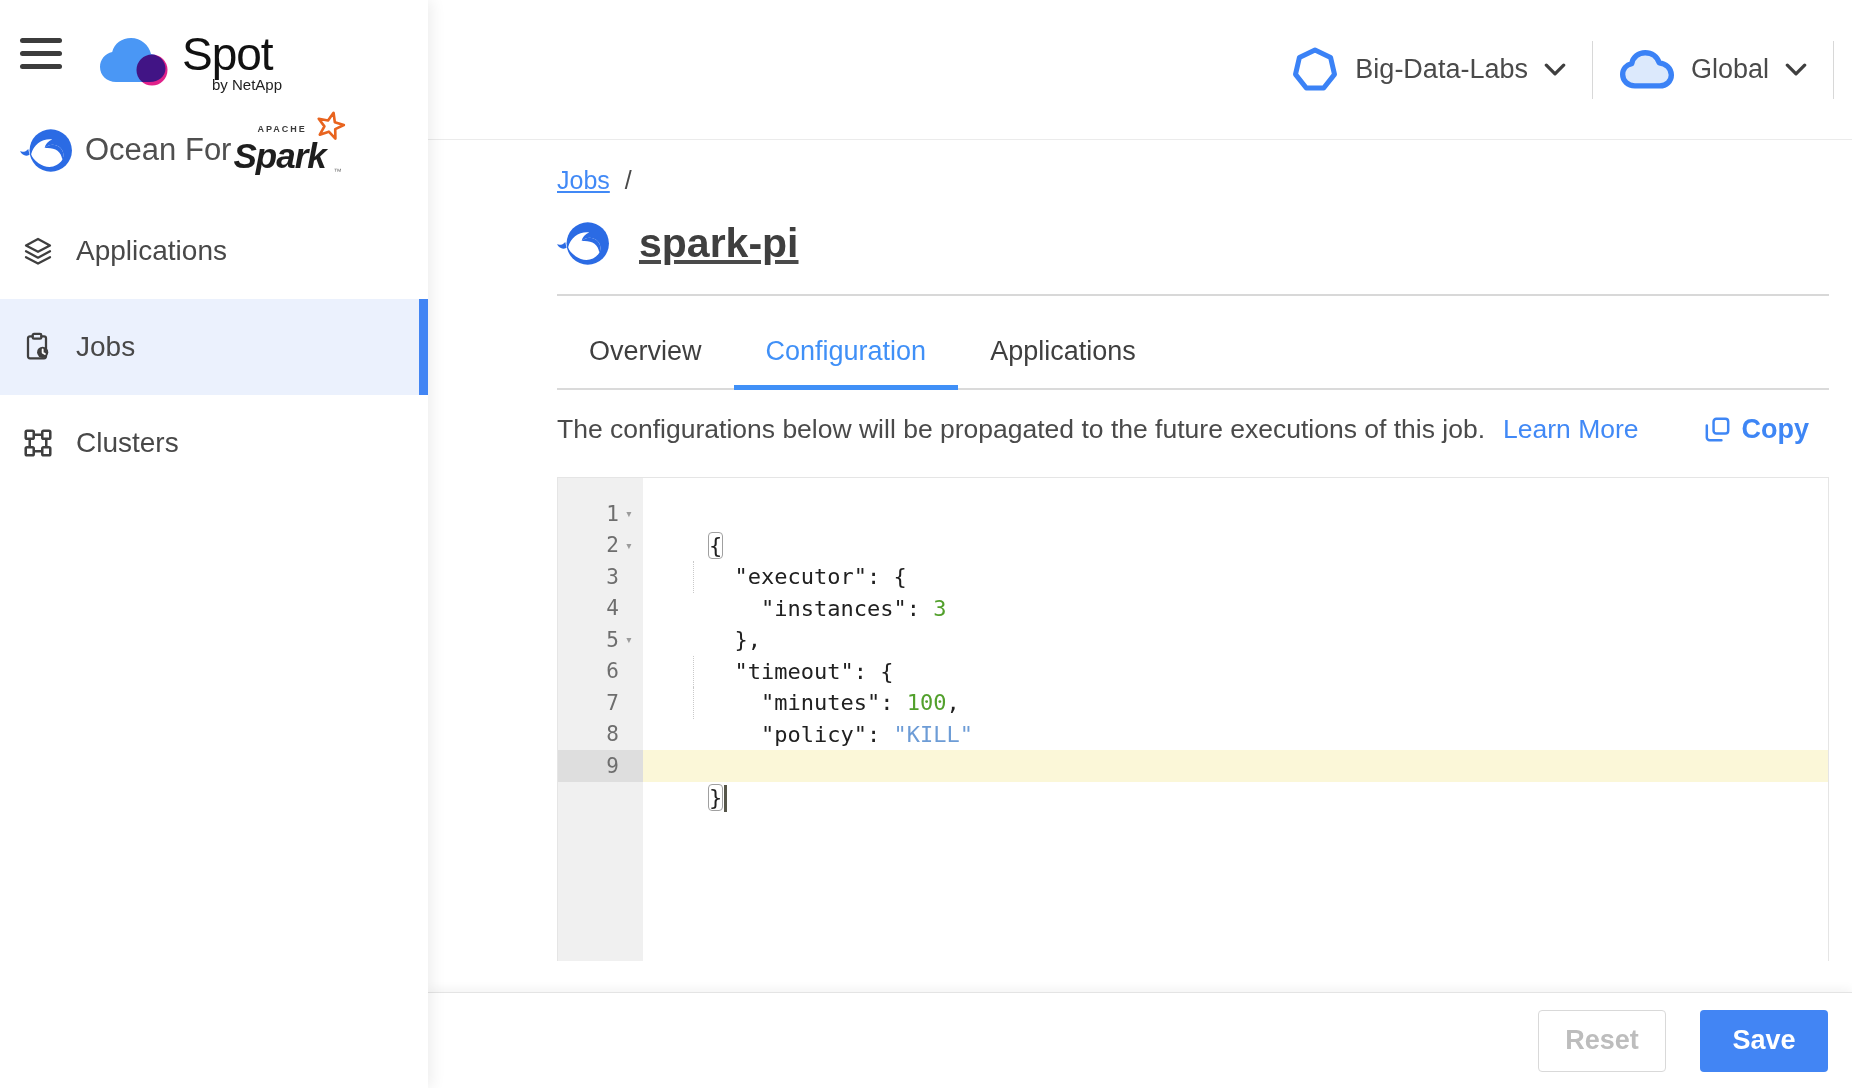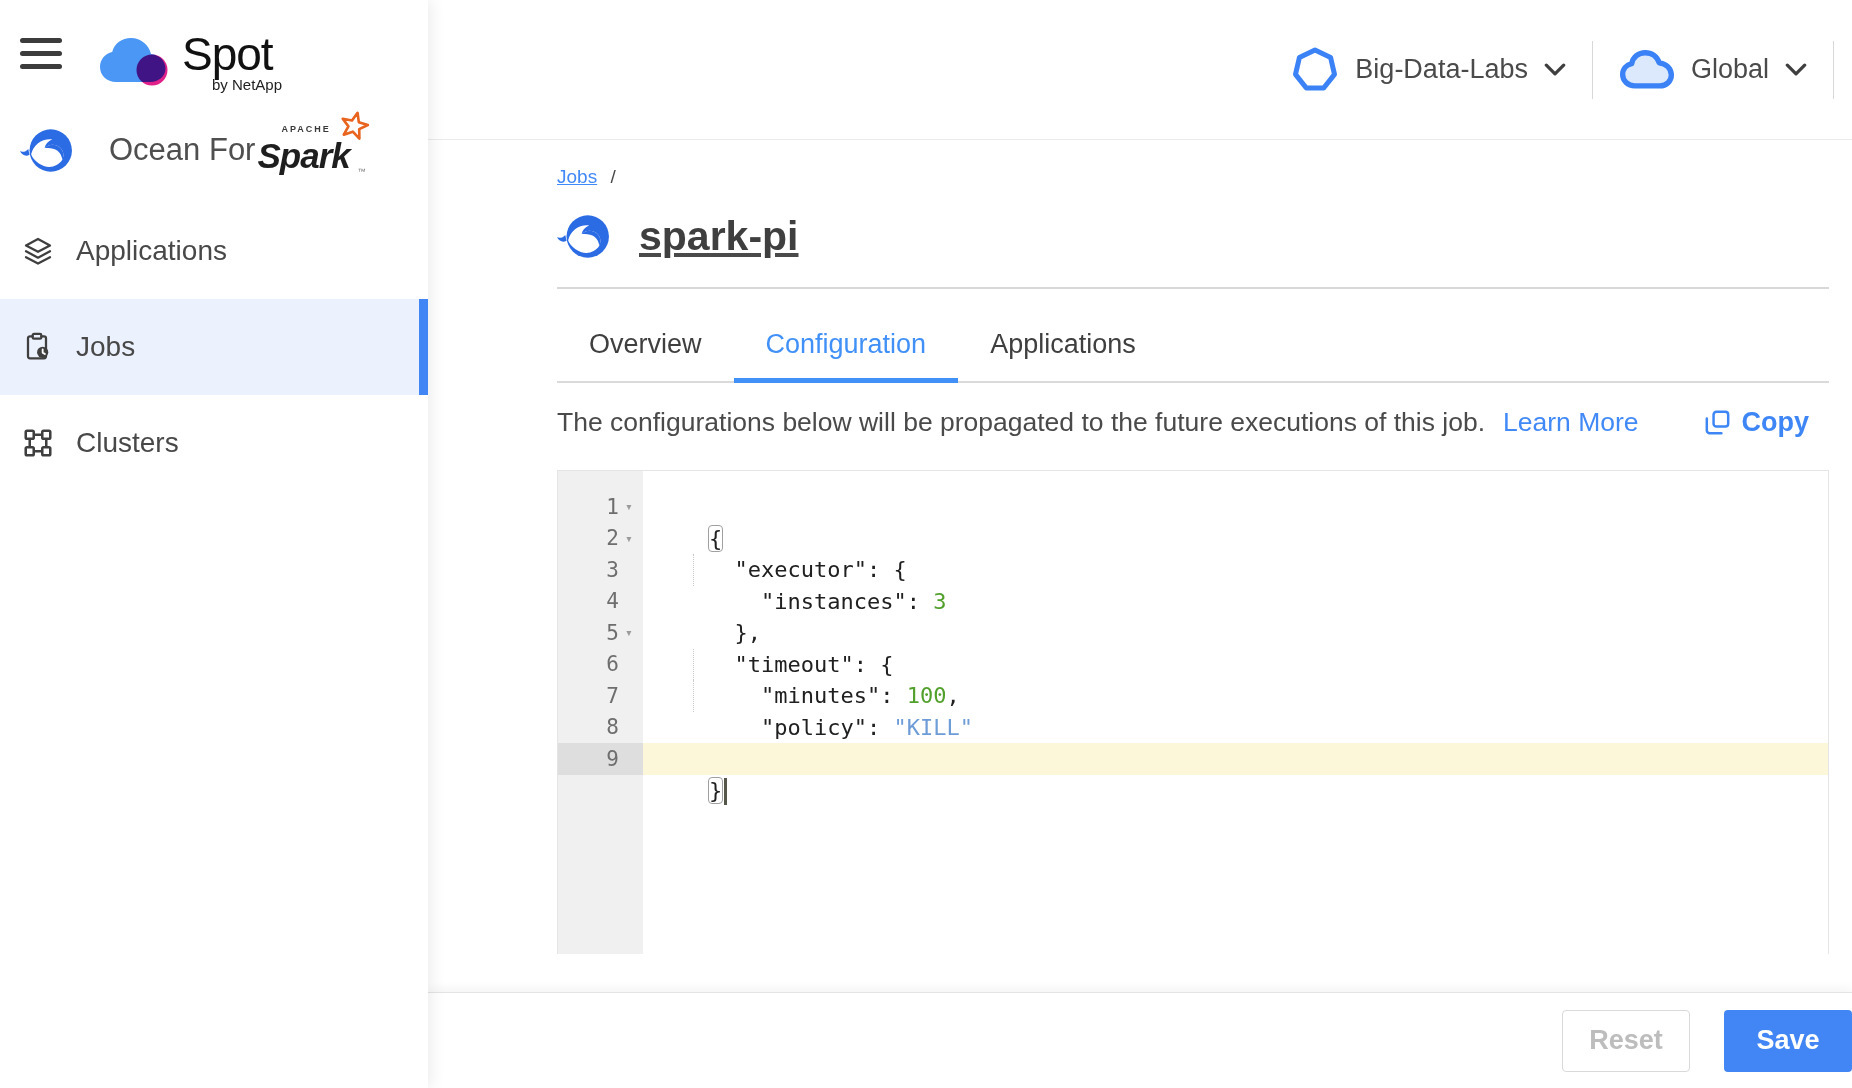--- a/index.html
+++ b/index.html
@@ -11,21 +11,21 @@
              box-shadow:4px 0 14px rgba(0,0,0,.07); z-index:20; }
   .brand-row { display:flex; align-items:flex-start; padding:34px 0 0 20px; }
   .hamburger { width:42px; height:34px; margin-top:4px; cursor:pointer; }
   .hamburger span { display:block; height:5px; border-radius:2.5px; background:#3c3c3c; margin-bottom:8px; }
   .spot-logo { display:flex; align-items:flex-start; margin-left:34px; }
   .spot-text { margin-left:8px; }
   .spot-name { font-size:46px; font-weight:400; letter-spacing:-1px; color:#111; line-height:40px; display:block; }
   .spot-byline { display:block; font-size:15px; color:#222; margin:2px 0 0 30px; }
 
   .product-row { display:flex; align-items:center; padding-left:20px; height:78px; margin-top:18px; }
-  .product-prefix { font-size:31px; color:#4f4f4f; margin-left:36px; }
+  .product-prefix { font-size:31px; color:#4f4f4f; margin-left:12px; }
   .spark-logo { position:relative; width:104px; height:56px; margin-left:2px; }
   .spark-apache { position:absolute; top:2px; left:24px; font-size:9px; font-weight:700; letter-spacing:2px; color:#3a3a3a; }
   .spark-word { position:absolute; left:0; bottom:2px; font-size:35px; font-weight:700; font-style:italic;
                 letter-spacing:-1px; color:#1e1e1e; }
   .spark-tm { position:absolute; right:-4px; bottom:2px; font-size:8px; color:#777; }
   .spark-star { position:absolute; top:-12px; right:-10px; transform:rotate(14deg); }
 
   .nav { list-style:none; margin-top:14px; }
   .nav-item { height:96px; display:flex; align-items:center; padding-left:22px;
               font-size:28px; color:#484848; position:relative; cursor:pointer; }
@@ -38,21 +38,21 @@
   .topbar { position:fixed; left:428px; right:0; top:0; height:140px; background:#fff;
             border-bottom:1px solid #ebebeb; display:flex; align-items:center;
             justify-content:flex-end; z-index:10; }
   .hdr-group { display:flex; align-items:center; gap:16px; font-size:27px; color:#4a4a4a; cursor:pointer; }
   .hdr-divider { width:1px; height:58px; background:#d8d8d8; margin:0 26px; }
   .hdr-divider.last { margin-right:18px; }
   .chev { width:22px; height:13px; }
 
   
   .main { position:absolute; left:428px; top:110px; right:0; padding:0 23px 0 129px; }
-  .breadcrumb { margin-top:56px; font-size:19px; }
+  .breadcrumb { margin-top:56px; font-size:25px; }
   .breadcrumb a { color:#4189f6; text-decoration:underline; cursor:pointer; }
   .crumb-sep { color:#4a4a4a; margin-left:8px; }
   .title-row { margin-top:22px; display:flex; align-items:center; gap:29px;text-decoration:underline; }
   .title-row h1 { font-size:41px; font-weight:700; color:#3f3f3f; }
   .title-wave { width:53px; height:53px; }
   .title-divider { margin-top:24px; height:2px; background:#d8d8d8; }
 
   .tabs { display:flex; margin-top:40px; border-bottom:2px solid #dadada; }
   .tab { padding:0 32px 21px; font-size:27px; color:#3f3f3f; position:relative; cursor:pointer;
          background:none; border:none; font-family:inherit; }
@@ -83,21 +83,21 @@
                              border-left:1px dotted #c9c9c9; }
   .tok-number { color:#52a02c; }
   .tok-string { color:#6d9cd6; }
   .tok-bracket { border:1px solid #a0a0a0; border-radius:4px; }
   .cursor { display:inline-block; width:3px; height:27px; background:#56564a;
             vertical-align:middle; margin-left:1px; }
 
   
   .footer { position:fixed; left:428px; right:0; bottom:0; height:96px; background:#fff;
             border-top:1px solid #e4e4e4; box-shadow:0 -3px 10px rgba(0,0,0,.05);
-            display:flex; align-items:center; justify-content:flex-end; z-index:15; }
+            display:flex; align-items:center; justify-content:flex-end; padding-right:24px; z-index:15; }
   .btn { width:128px; height:62px; border-radius:4px; font-size:27px; font-weight:700;
          font-family:inherit; cursor:pointer; }
   .btn-reset { background:#fff; border:1px solid #d9d9d9; color:#bdbdbd; margin-right:34px; }
   .btn-save { background:#4285f4; border:none; color:#fff; }
 
   .hidden-defs { position:absolute; width:0; height:0; overflow:hidden; }
 </style>
 </head>
 <body>
 

